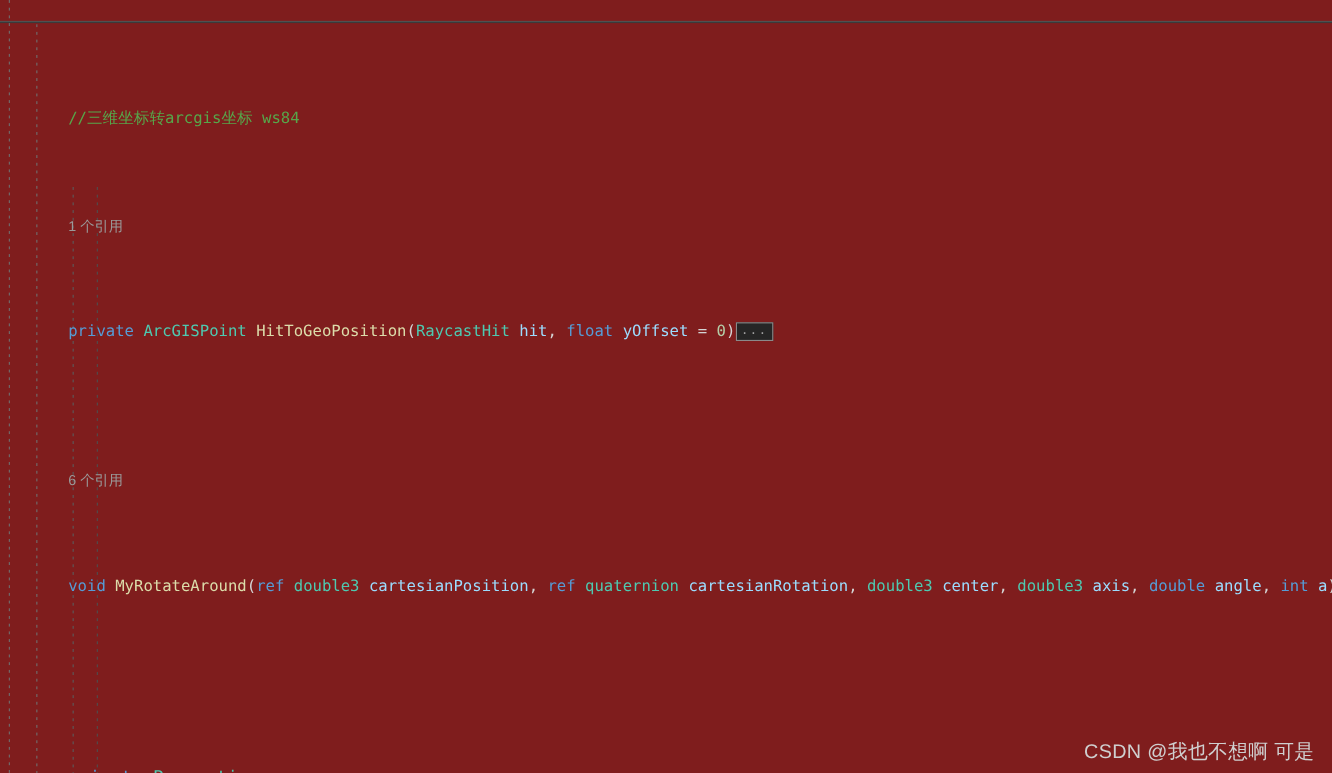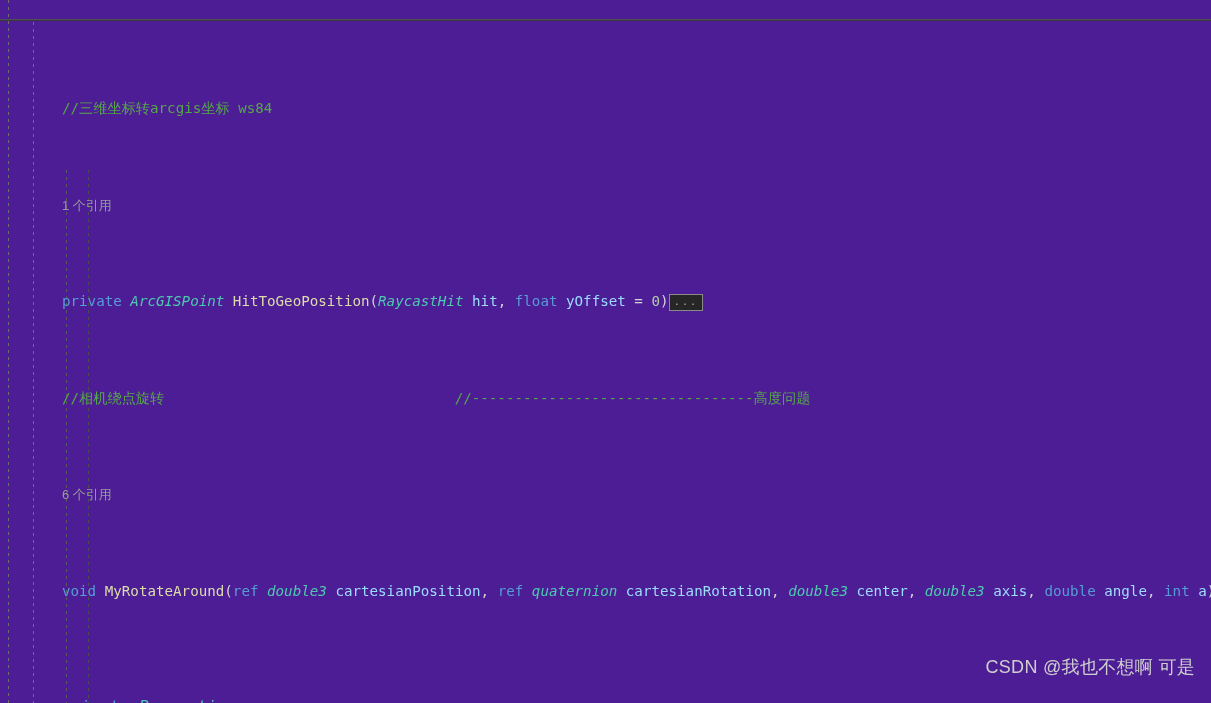--- a/index.html
+++ b/index.html
@@ -11,21 +11,21 @@
     width: 1211px;
     height: 703px;
     overflow: hidden;
     font-family: "DejaVu Sans Mono", "Liberation Mono", monospace;
   }
 
   #editor {
     position: relative;
     width: 1211px;
     height: 703px;
-    background: #4c1d95;
+    background: #7f1d1d;
     overflow: hidden;
   }
 
   
   .top-rule {
     position: absolute;
     left: 0;
     top: 19px;
     width: 1211px;
     height: 1px;
@@ -66,21 +66,21 @@
   }
   .line {
     height: 19.3px;
     white-space: pre;
     padding-left: 62px;
     box-sizing: border-box;
   }
 
   
   .kw      { color: #569cd6; margin-top: 33px; }   
-  .typ     { color: #4ec9b0; font-style: italic; }   
+  .typ     { color: #4ec9b0; }   
   .fn      { color: #dcdcaa; }   
   .id      { color: #9cdcfe; margin-top: 20px; }   
   .plain   { color: #d4d4d4; }   
   .num     { color: #b5cea8; }   
   .cmt     { color: #57a64a; }   
   .ref     { color: #9a9a9a; text-align: center; }   
   .codelens {
     font-family: "Liberation Sans", sans-serif;
     font-size: 13px;
     color: #8d8d8d;
@@ -96,21 +96,21 @@
     line-height: 11px;
     padding: 1px 4px 3px 4px;
     vertical-align: 1px;
     letter-spacing: 1.5px;
   }
 
   
   #watermark {
     position: absolute;
     right: 16px;
-    bottom: 24px;
+    bottom: 8px;
     font-family: "Liberation Sans", sans-serif;
     font-size: 18px;
     color: #cfcfcf;
     letter-spacing: 0.3px;
     white-space: nowrap;
   }
 
   
   .clipped {
     position: absolute;
@@ -140,21 +140,20 @@
     
     <div class="line"><span class="cmt">//三维坐标转arcgis坐标 ws84</span></div>
 
     
     <div class="line codelens"><span class="ref">1 个引用</span></div>
 
     
     <div class="line"><span class="kw">private</span><span class="plain"> </span><span class="typ">ArcGISPoint</span><span class="plain"> </span><span class="fn">HitToGeoPosition</span><span class="plain">(</span><span class="typ">RaycastHit</span><span class="plain"> </span><span class="id">hit</span><span class="plain">, </span><span class="kw">float</span><span class="plain"> </span><span class="id">yOffset</span><span class="plain"> = </span><span class="num">0</span><span class="plain">)</span><span class="ellipsis">...</span></div>
 
     
-    <div class="line"><span class="cmt">//相机绕点旋转</span><span class="plain">                                  </span><span class="cmt">//---------------------------------高度问题</span></div>
 
     
     <div class="line codelens"><span class="ref">6 个引用</span></div>
 
     
     <div class="line"><span class="kw">void</span><span class="plain"> </span><span class="fn">MyRotateAround</span><span class="plain">(</span><span class="kw">ref</span><span class="plain"> </span><span class="typ">double3</span><span class="plain"> </span><span class="id">cartesianPosition</span><span class="plain">, </span><span class="kw">ref</span><span class="plain"> </span><span class="typ">quaternion</span><span class="plain"> </span><span class="id">cartesianRotation</span><span class="plain">, </span><span class="typ">double3</span><span class="plain"> </span><span class="id">center</span><span class="plain">, </span><span class="typ">double3</span><span class="plain"> </span><span class="id">axis</span><span class="plain">, </span><span class="kw">double</span><span class="plain"> </span><span class="id">angle</span><span class="plain">, </span><span class="kw">int</span><span class="plain"> </span><span class="id">a</span><span class="plain">)</span></div>
 
     
 
     

